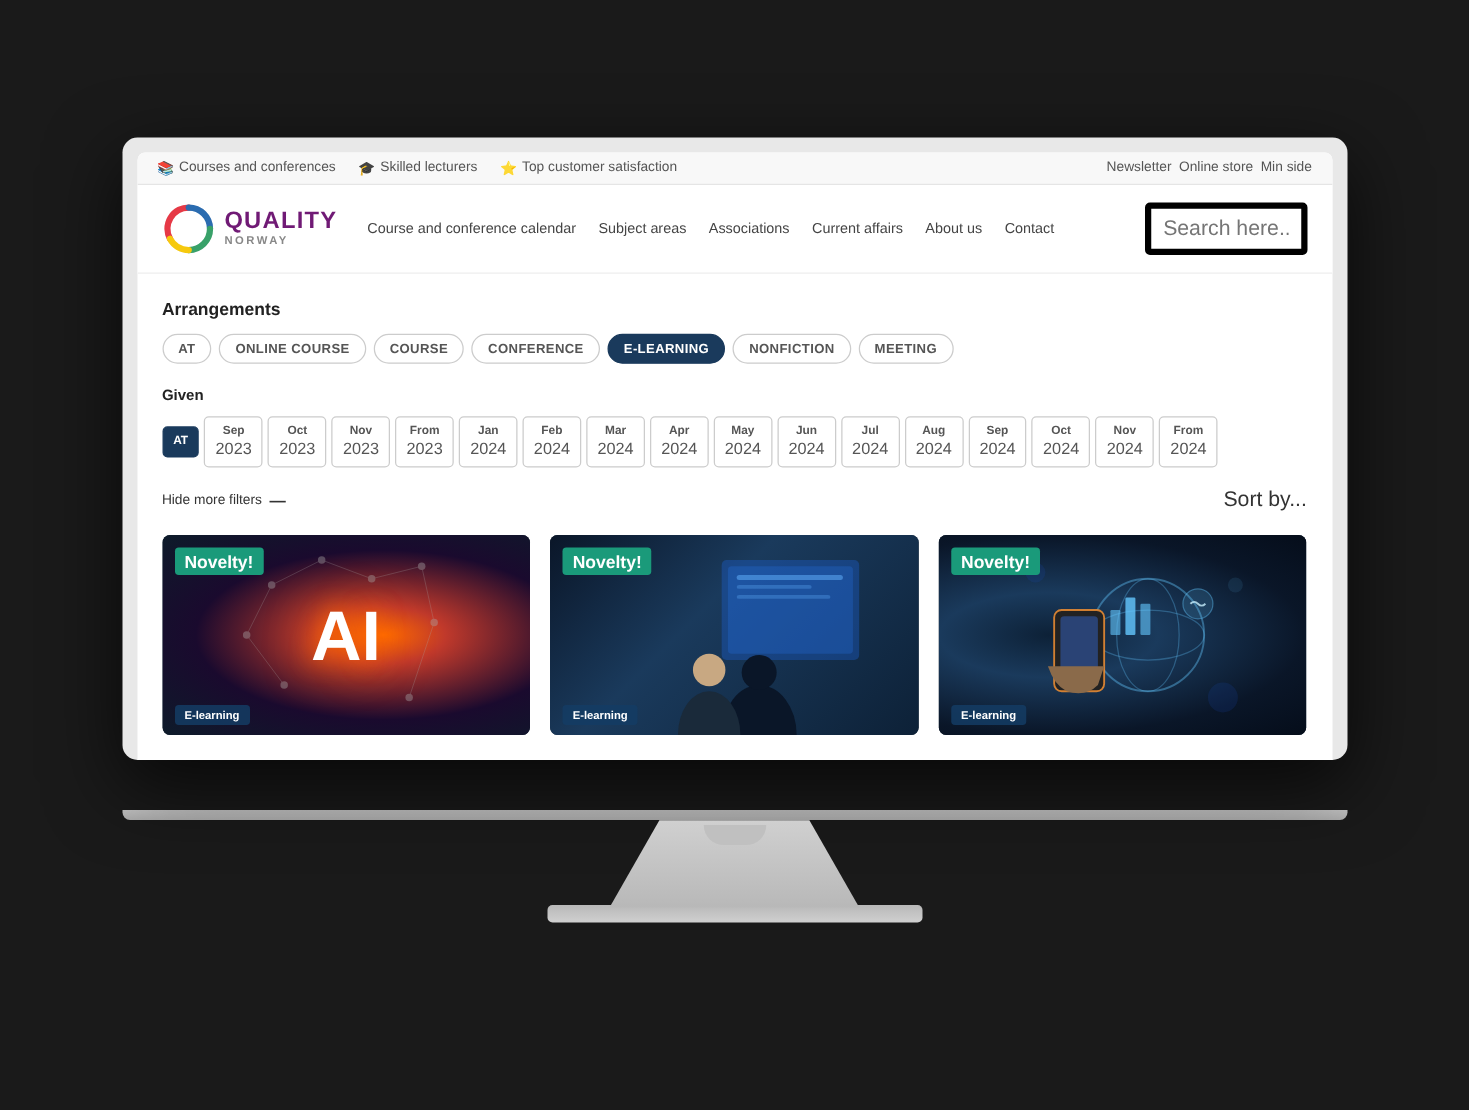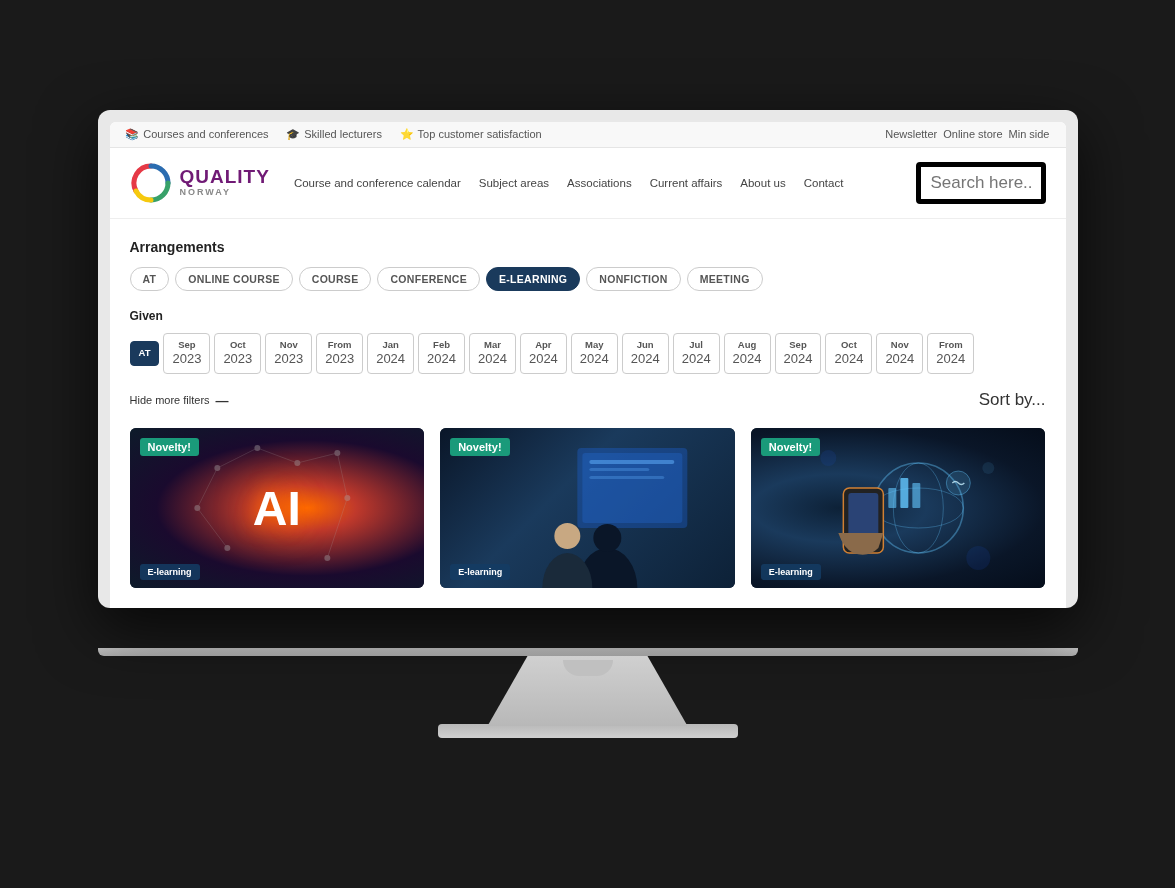--- a/index.html
+++ b/index.html
@@ -270,21 +270,21 @@
       background: radial-gradient(ellipse at 60% 50%, #ff6a00 0%, #c0392b 20%, #1a0a2e 60%, #0d1b2a 100%);
       width: 100%;
       height: 100%;
       display: flex;
       align-items: center;
       justify-content: center;
       position: relative;
     }
 
     .ai-text {
-      font-size: 48px;
+      font-size: 56px;
       font-weight: 900;
       color: #fff;
       text-shadow: 0 0 20px #ff6a00, 0 0 40px #ff6a00;
       z-index: 2;
     }
 
     
     .card-img-people {
       background: linear-gradient(135deg, #0a1628 0%, #1a3a5c 40%, #0d2137 100%);
       width: 100%;
@@ -306,21 +306,21 @@
       justify-content: center;
       position: relative;
     }
 
     .novelty-badge {
       position: absolute;
       top: 10px;
       left: 10px;
       background: #1a9a7a;
       color: #fff;
-      font-size: 11px;
+      font-size: 14px;
       font-weight: 700;
       padding: 3px 8px;
       border-radius: 3px;
       z-index: 10;
     }
 
     .card-type-badge {
       position: absolute;
       bottom: 8px;
       left: 10px;

